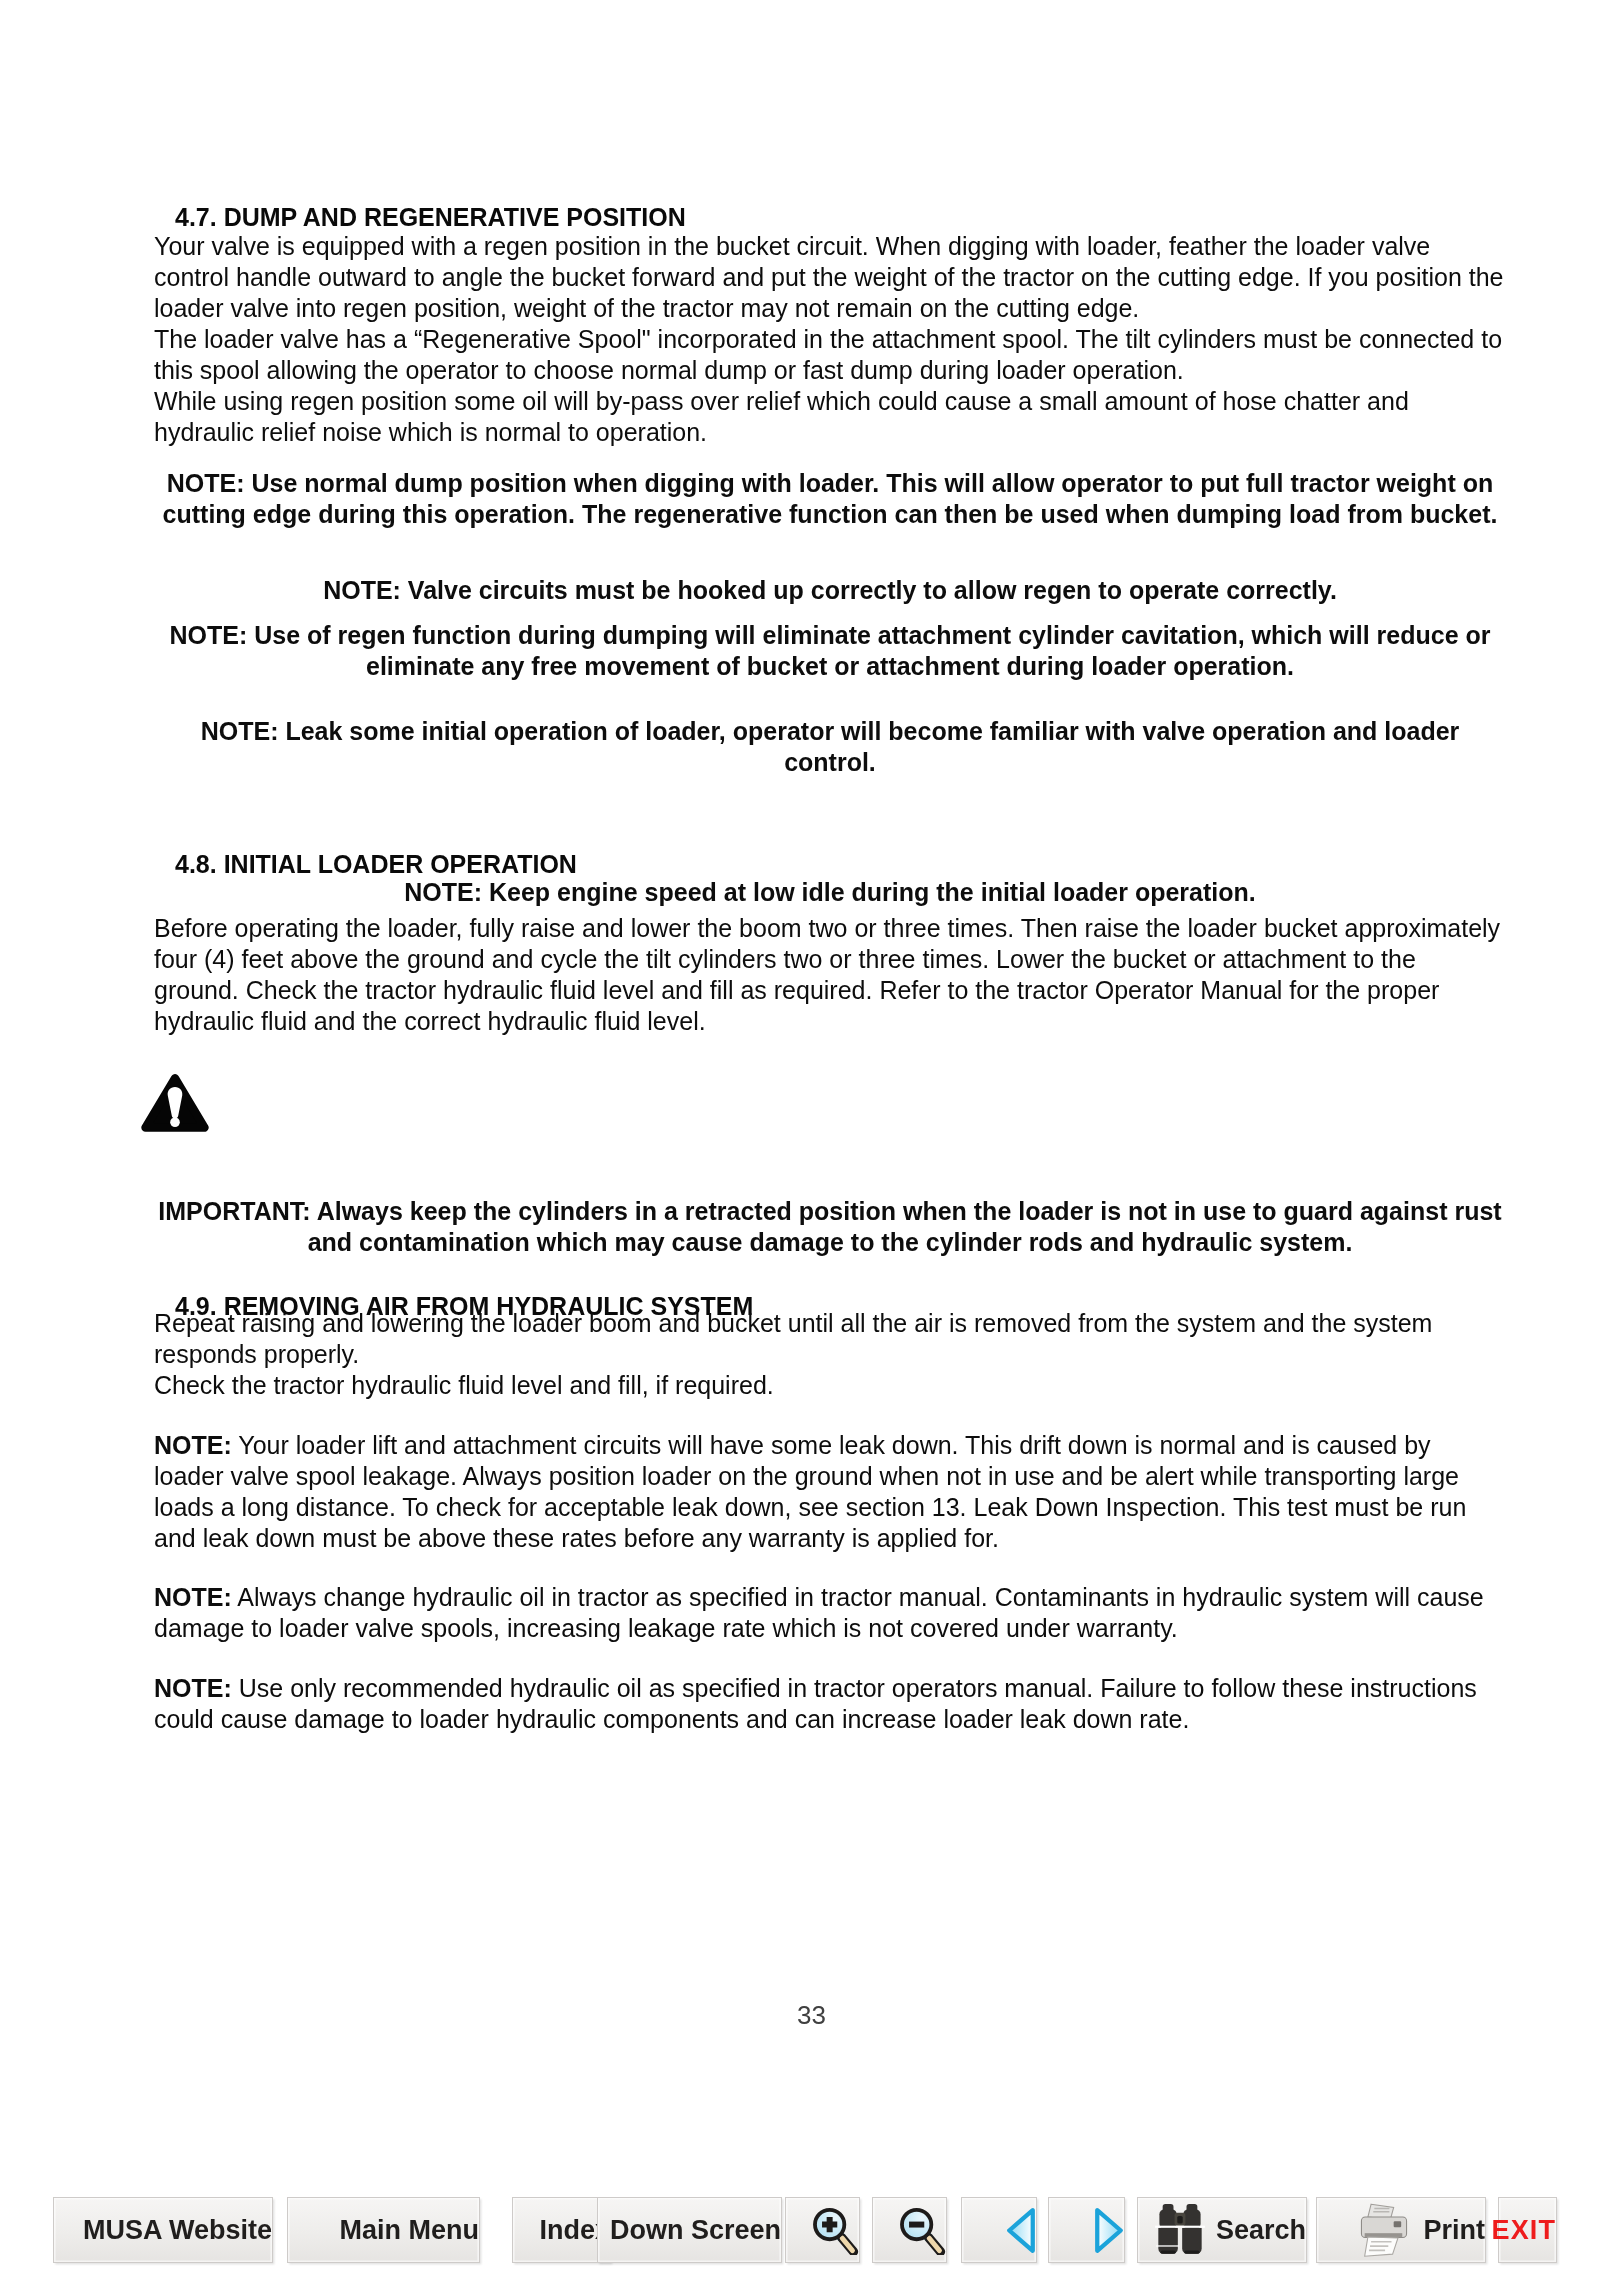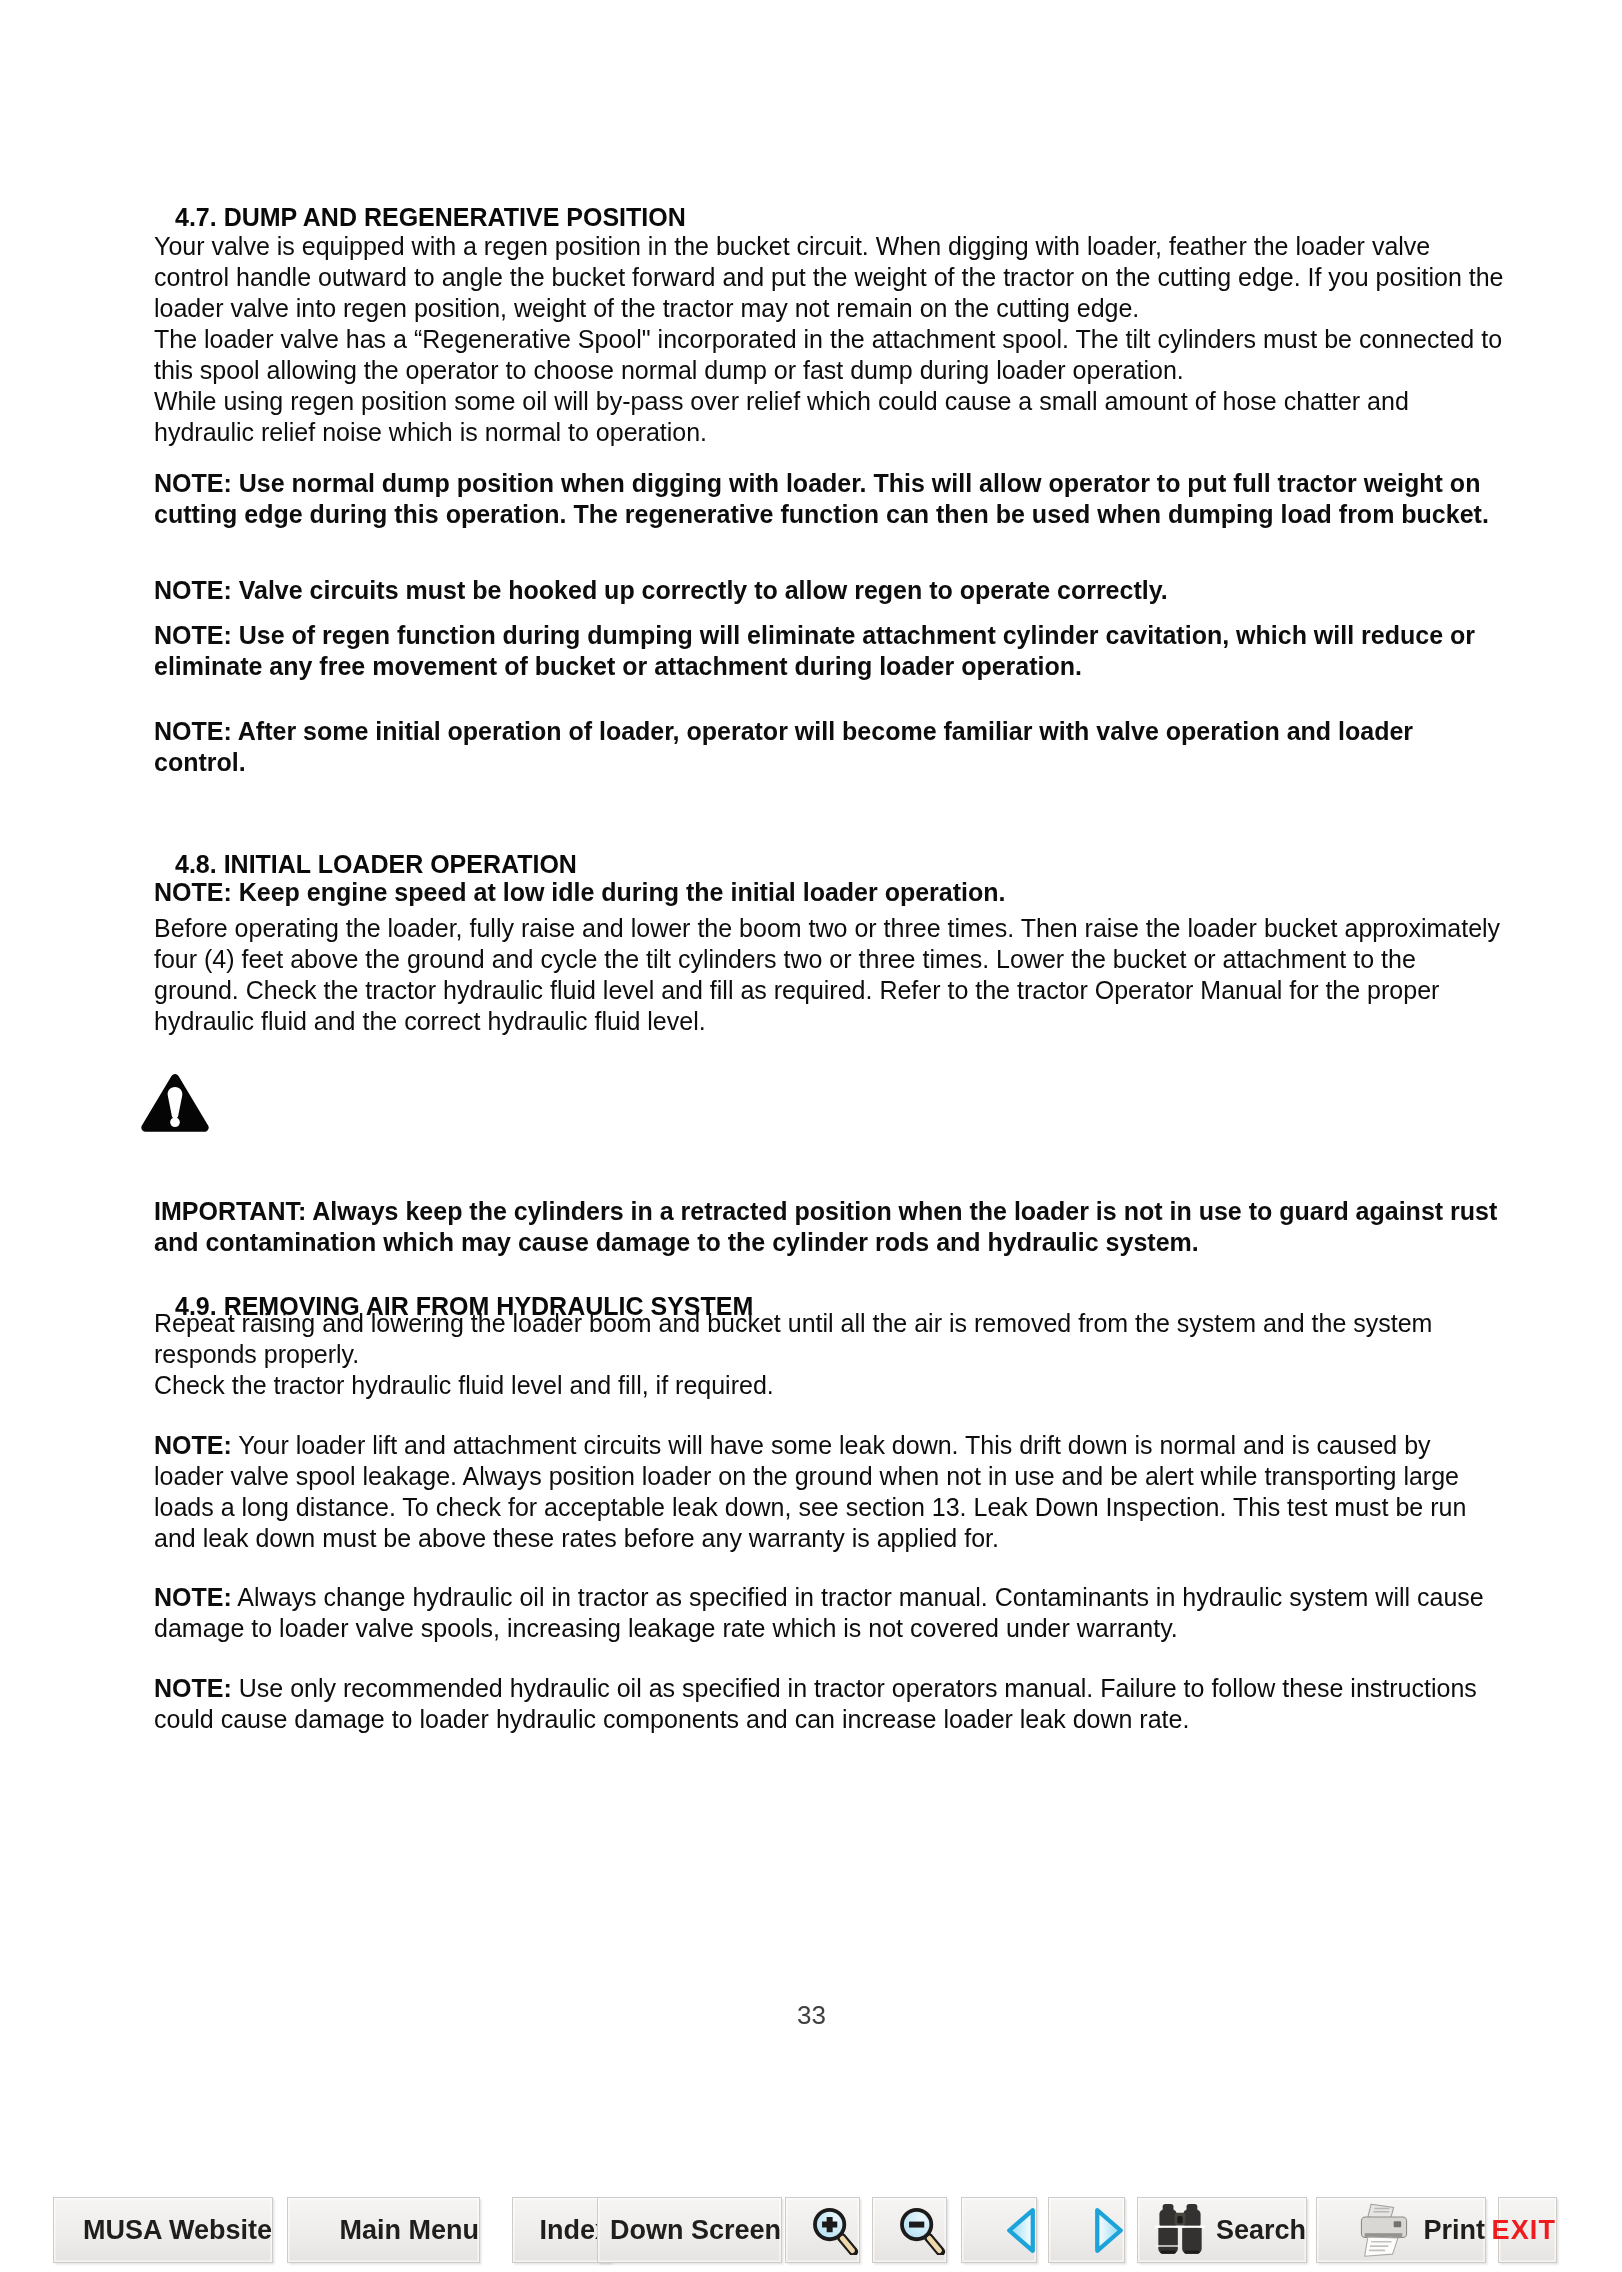--- a/index.html
+++ b/index.html
@@ -6,21 +6,21 @@
   .page{
     position:relative;
     width:1623px;height:2273px;
     background:#ffffff;
     font-family:"Liberation Sans","DejaVu Sans",sans-serif;
     color:#0d0d0d;
     overflow:hidden;
   }
   .blk{position:absolute;left:154px;width:1352px;font-size:25px;line-height:31px;}
   .h{position:absolute;left:175px;font-size:25px;font-weight:bold;letter-spacing:0;white-space:nowrap;color:#0a0a0a;}
-  .bold{font-weight:bold;}
+  .bold{font-weight:bold;text-align:center;}
   .note-label{font-weight:bold;}
   .caution-text{position:absolute;left:243px;top:1077px;width:1114px;font-size:25px;line-height:41px;font-weight:bold;}
   .caution-icon{position:absolute;left:140px;top:1073px;width:70px;height:61px;}
   .pageno{position:absolute;left:0;top:2000px;width:1623px;text-align:center;font-size:26px;color:#404040;}
   
   .toolbar{position:absolute;left:0;top:2193px;width:1623px;height:80px;}
   .btn{
     position:absolute;top:4.3px;height:66px;box-sizing:border-box;
     background:linear-gradient(180deg,#f6f5f4 0%,#eeedeb 55%,#e6e4e2 100%);
     border:0.5px solid #cecbc9;
@@ -40,21 +40,21 @@
 
   <div class="blk" style="top:231px">
     <div>Your valve is equipped with a regen position in the bucket circuit. When digging with loader, feather the loader valve control handle outward to angle the bucket forward and put the weight of the tractor on the cutting edge. If you position the loader valve into regen position, weight of the tractor may not remain on the cutting edge.</div>
     <div>The loader valve has a “Regenerative Spool" incorporated in the attachment spool. The tilt cylinders must be connected to this spool allowing the operator to choose normal dump or fast dump during loader operation.</div>
     <div>While using regen position some oil will by-pass over relief which could cause a small amount of hose chatter and hydraulic relief noise which is normal to operation.</div>
   </div>
 
   <div class="blk bold" style="top:468px">NOTE: Use normal dump position when digging with loader. This will allow operator to put full tractor weight on cutting edge during this operation. The regenerative function can then be used when dumping load from bucket.</div>
   <div class="blk bold" style="top:575px">NOTE: Valve circuits must be hooked up correctly to allow regen to operate correctly.</div>
   <div class="blk bold" style="top:620px">NOTE: Use of regen function during dumping will eliminate attachment cylinder cavitation, which will reduce or eliminate any free movement of bucket or attachment during loader operation.</div>
-  <div class="blk bold" style="top:716px">NOTE: After some initial operation of loader, operator will become familiar with valve operation and loader control.</div>
+  <div class="blk bold" style="top:716px">NOTE: Leak some initial operation of loader, operator will become familiar with valve operation and loader control.</div>
 
   <h2 class="h" style="top:829px">4.8. INITIAL LOADER OPERATION</h2>
 
   <div class="blk bold" style="top:877px">NOTE: Keep engine speed at low idle during the initial loader operation.</div>
   <div class="blk" style="top:913px">Before operating the loader, fully raise and lower the boom two or three times. Then raise the loader bucket approximately four (4) feet above the ground and cycle the tilt cylinders two or three times. Lower the bucket or attachment to the ground. Check the tractor hydraulic fluid level and fill as required. Refer to the tractor Operator Manual for the proper hydraulic fluid and the correct hydraulic fluid level.</div>
 
   <span class="caution-icon">
     <svg width="70" height="61" viewBox="0 0 130 114">
       <polygon points="65,10 120,102 10,102" fill="#050505" stroke="#050505" stroke-width="16" stroke-linejoin="round"></polygon>
       <path d="M65 26 c-9 0 -15 7 -13.5 16 l7.5 38 c1.2 6.5 10.8 6.5 12 0 l7.5 -38 C80 33 74 26 65 26 z" fill="#ffffff"></path>

